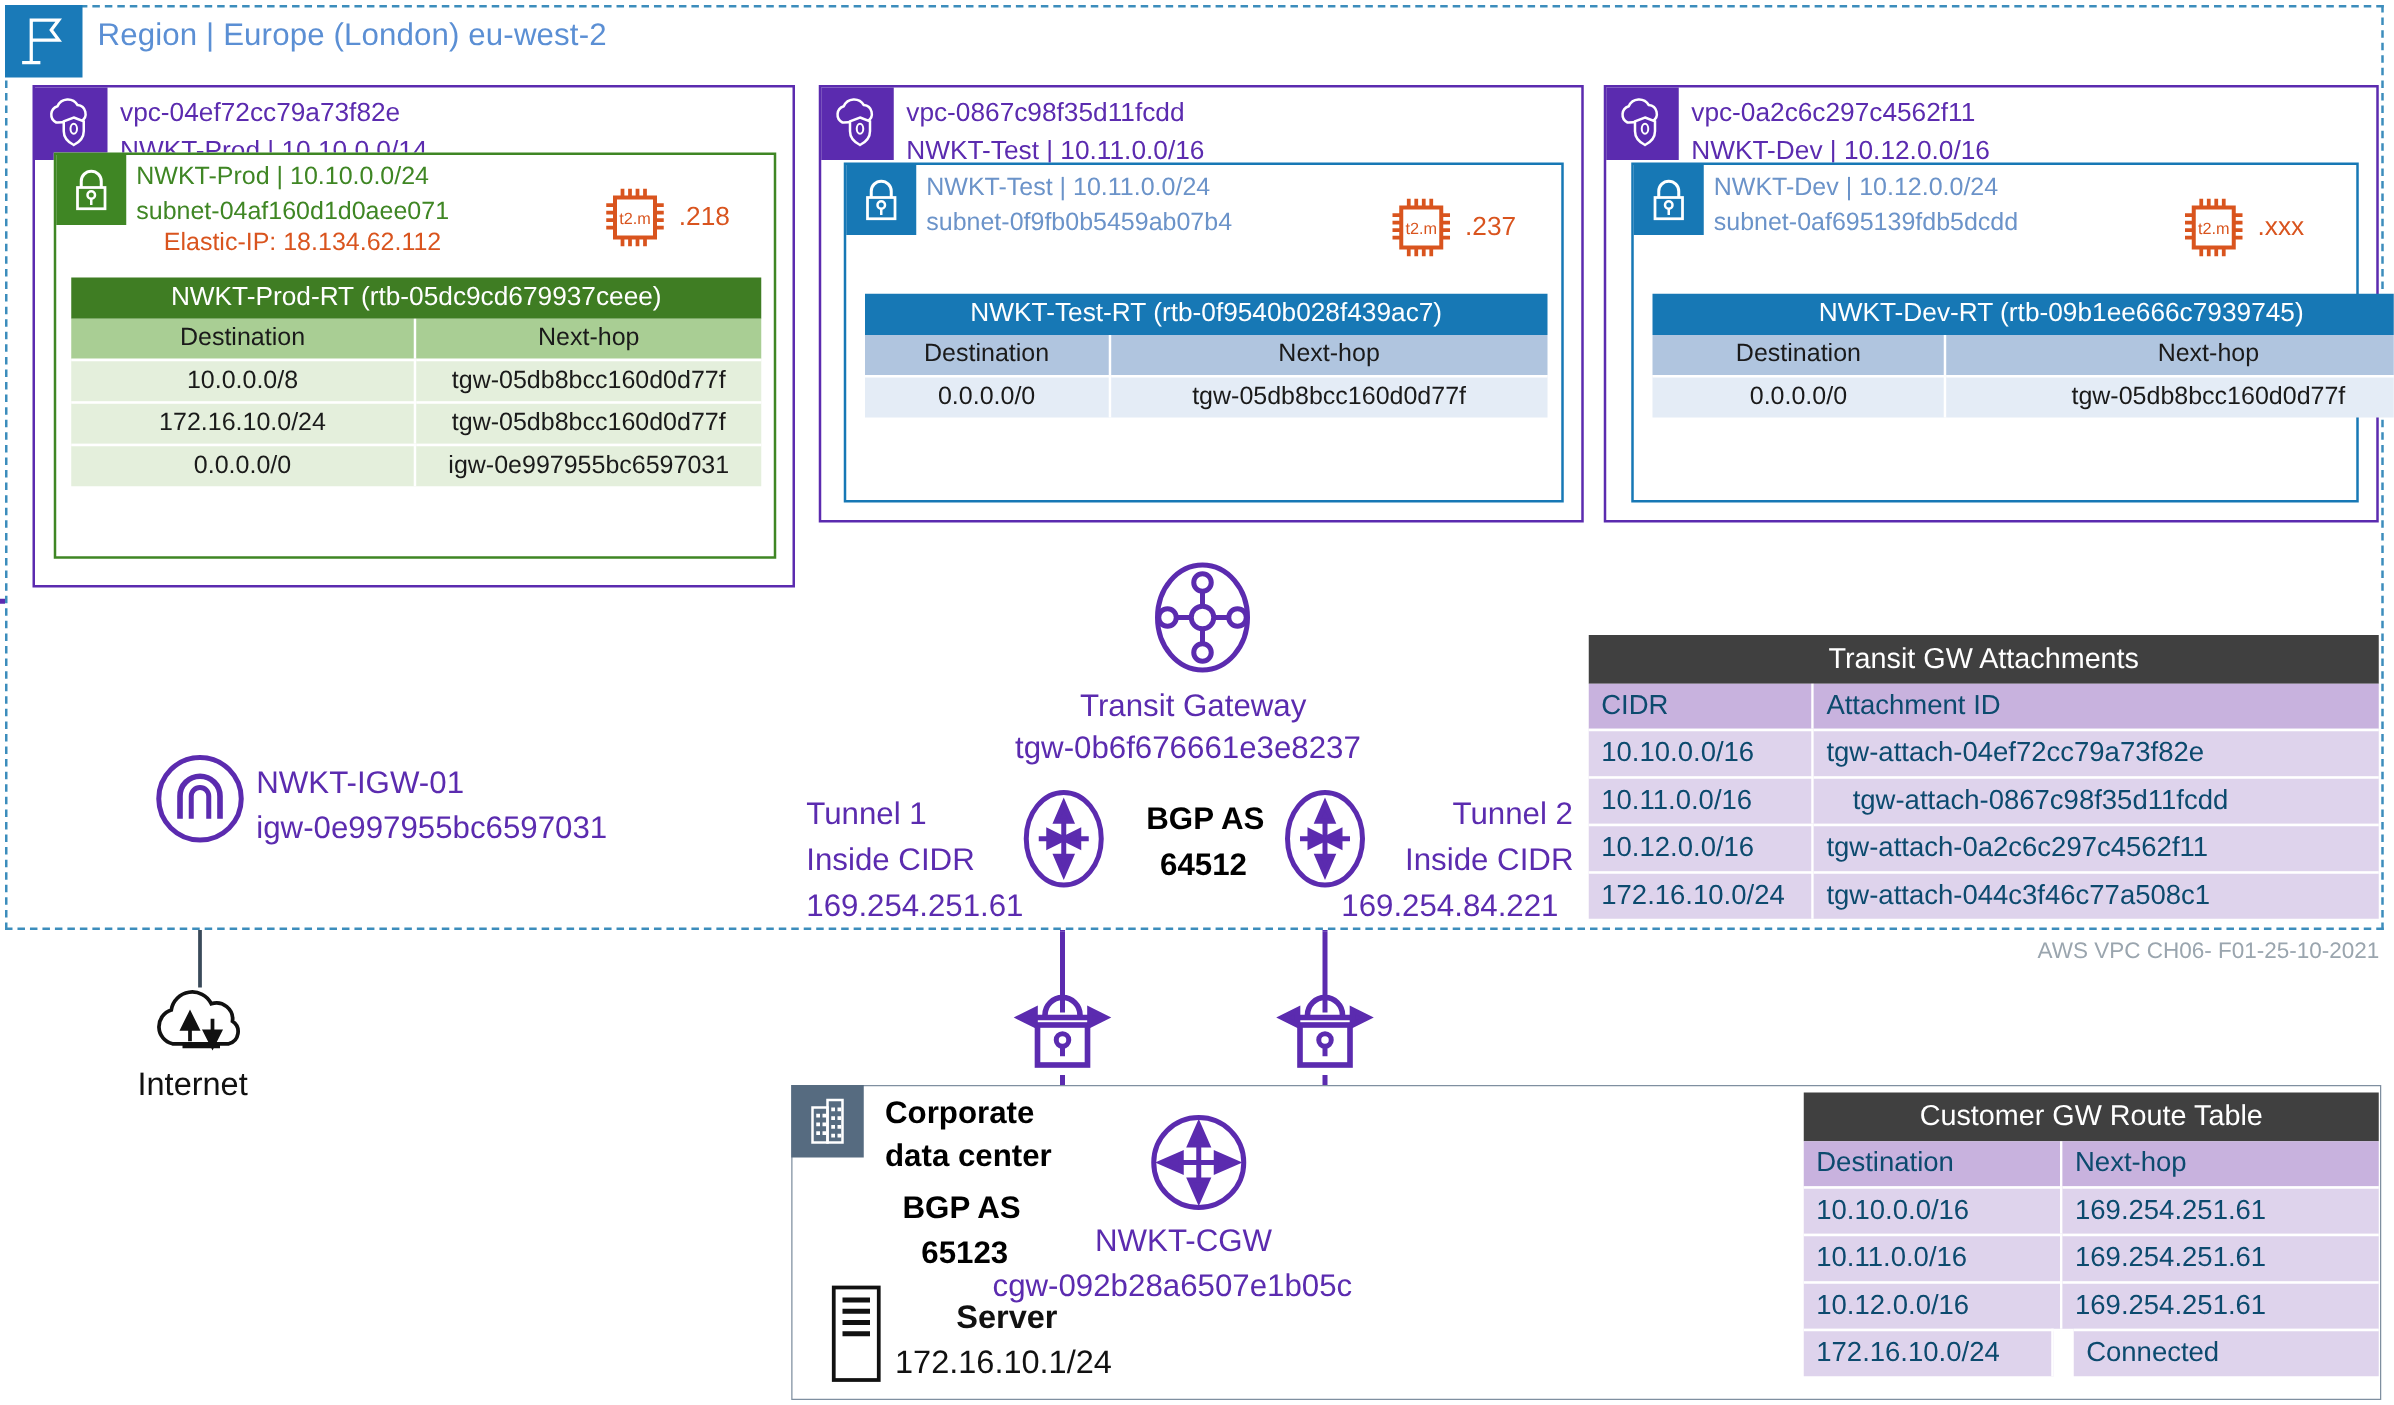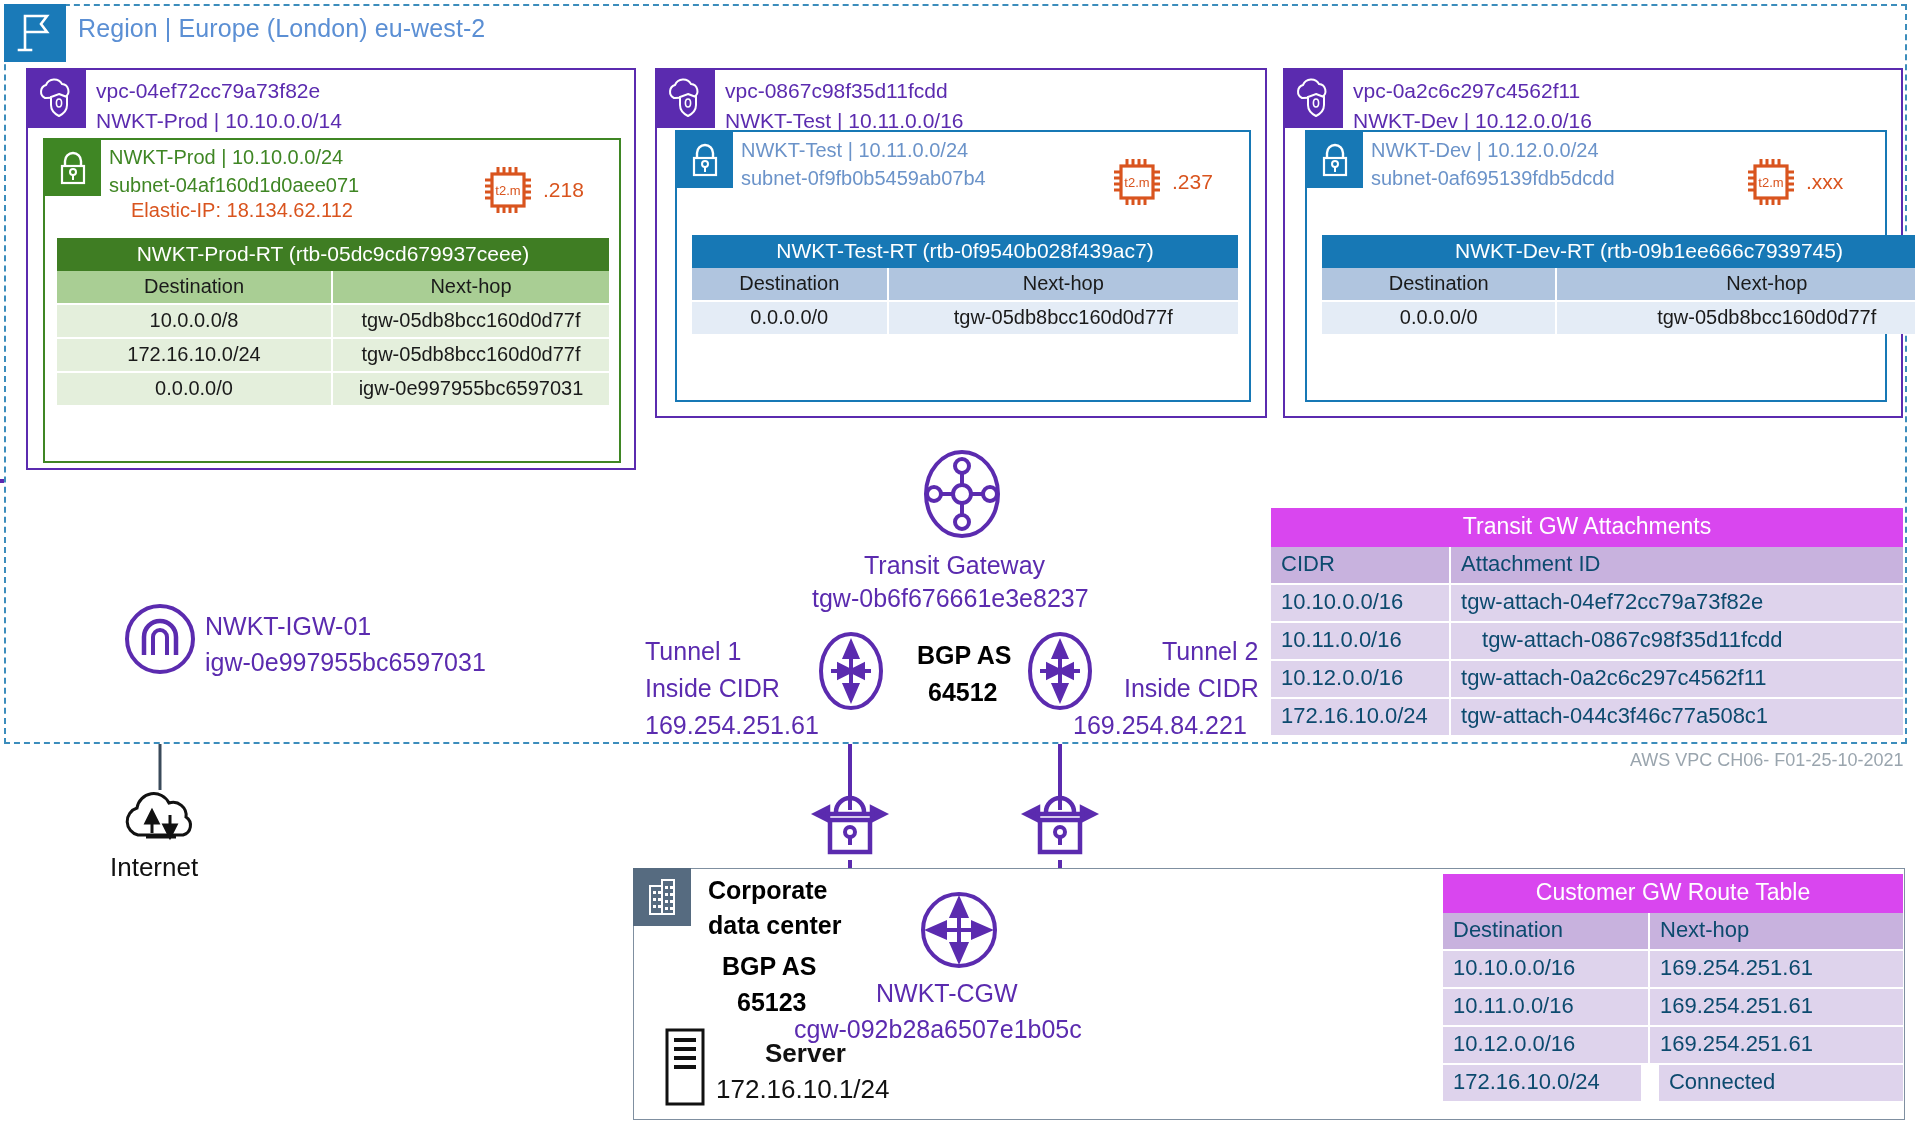--- a/index.html
+++ b/index.html
@@ -75,21 +75,21 @@
   .rt-prod .rt-hdr .rt-cell { background:#A9CE94; }
   .rt-prod .rt-body .rt-cell { background:#E4EFDC; }
   
   .rt-blue .rt-title { background:#1778B5; }
   .rt-blue .rt-hdr .rt-cell { background:#B0C5DF; }
   .rt-blue .rt-body .rt-cell { background:#E4ECF6; }
 
   
   .ptable { position:absolute; }
   .ptable .pt-title {
-    background:#d946ef; color:#fff; font-size:23px;
+    background:#404040; color:#fff; font-size:23px;
     text-align:center; padding:5px 4px 7px; white-space:nowrap;
   }
   .ptable .pt-row { display:flex; }
   .ptable .pt-cell {
     font-size:22px; color:#0c4a6e; padding:4px 10px 6px;
     white-space:nowrap; overflow:hidden;
   }
   .ptable .pt-hdr .pt-cell { background:#C8B2DE; }
   .ptable .pt-body .pt-cell { background:#DED3EC; }
 
@@ -176,21 +176,21 @@
         <path d="M8,17 a7,7 0 0 1 1,-13 a9,9 0 0 1 16,-1 a7,7 0 0 1 3,13 L9,17 Z" stroke="#fff" stroke-width="2" fill="none"></path>
         <path d="M22,13 l8,3 v8 c0,6 -4,9 -8,11 c-4,-2 -8,-5 -8,-11 v-8 Z" stroke="#fff" stroke-width="2" fill="#5B2BAF"></path>
         <ellipse cx="22" cy="22" rx="2.6" ry="4" stroke="#fff" stroke-width="1.6" fill="none"></ellipse>
       </svg>
     </div>
     <div class="vpc-title lbl-purple" style="color:#5B2BAF;">
       <span>vpc-04ef72cc79a73f82e</span>
       <span class="l2">NWKT-Prod | 10.10.0.0/14</span>
     </div>
 
-    <div class="subnet-box" style="left:15px;top:68px;width:578px;height:325px;border:2px solid #3F8624;">
+    <div class="subnet-box" style="left:15px;top:52px;width:578px;height:325px;border:2px solid #3F8624;">
       <div class="subnet-lock" style="background:#3F8624;">
         <svg width="32" height="38" viewBox="0 0 32 38">
           <path d="M8,17 v-5 a8,8 0 0 1 16,0 v5" stroke="#fff" stroke-width="2.4" fill="none"></path>
           <rect x="5" y="17" width="22" height="17" stroke="#fff" stroke-width="2.2" fill="none"></rect>
           <circle cx="16" cy="23" r="3" stroke="#fff" stroke-width="2" fill="none"></circle>
           <path d="M16,26 v5" stroke="#fff" stroke-width="2"></path>
         </svg>
       </div>
       <div class="subnet-text" style="left:64px;top:3px;color:#3F8624;">NWKT-Prod | 10.10.0.0/24</div>
       <div class="subnet-text" style="left:64px;top:31px;color:#3F8624;">subnet-04af160d1d0aee071</div>

